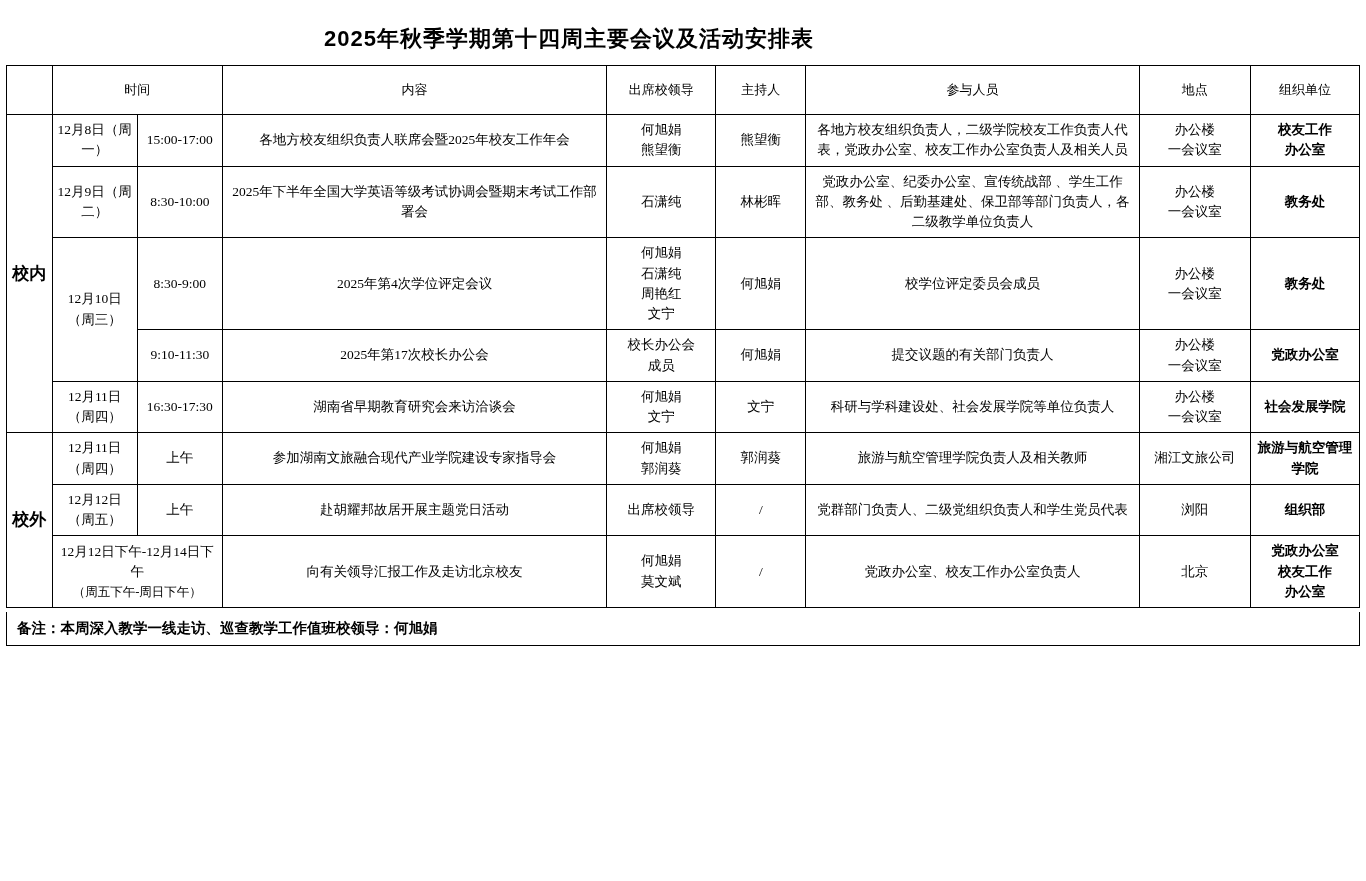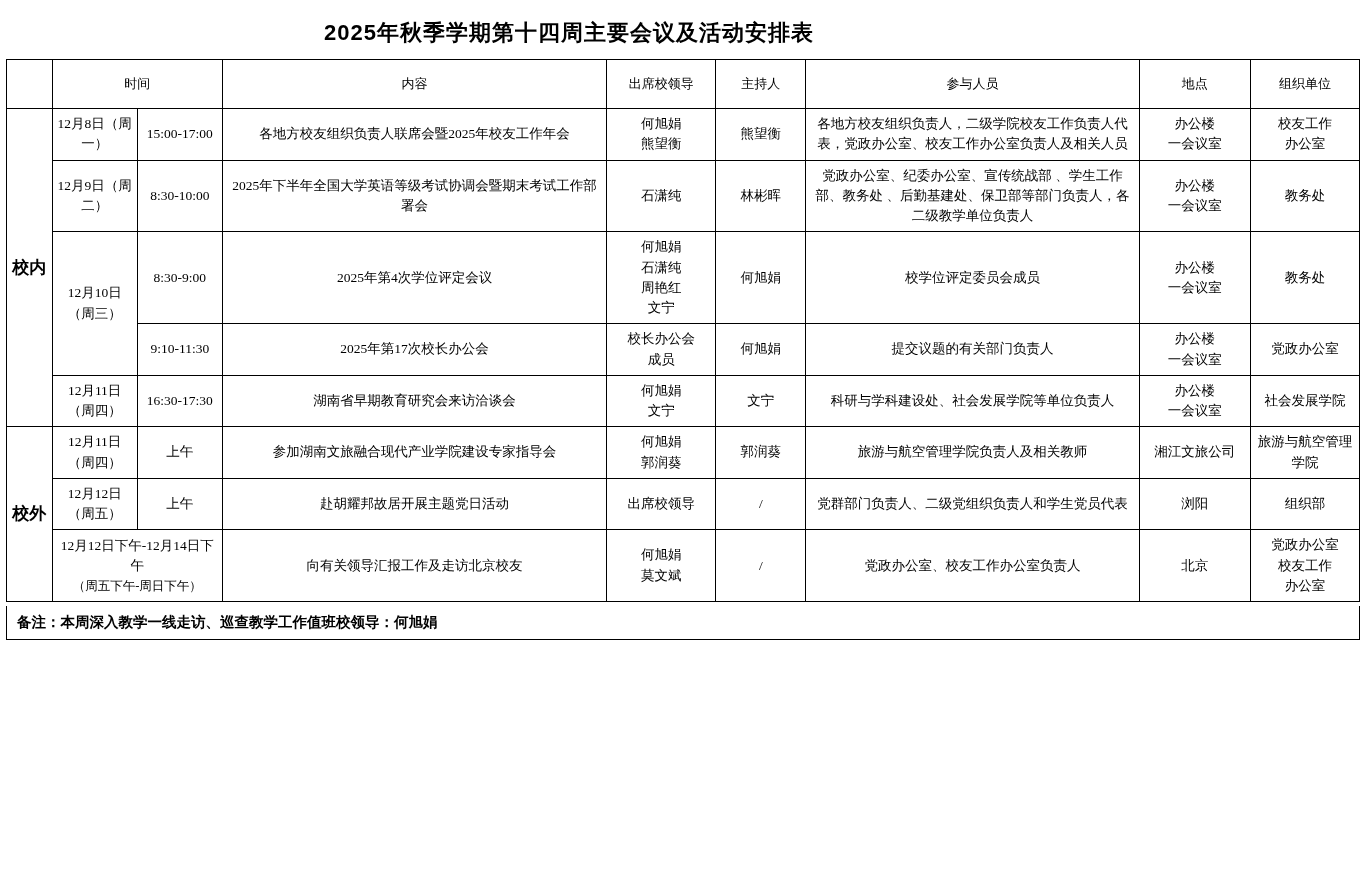--- a/index.html
+++ b/index.html
@@ -12,21 +12,21 @@
     height: 881px;
     font-family: "Liberation Serif", "DejaVu Serif", serif;
     color: #000000;
     overflow: hidden;
   }
   .page {
     width: 1138px;
     height: 881px;
     position: relative;
     box-sizing: border-box;
-    padding: 6px 6px;
+    padding: 12px 6px;
   }
   .doc-title {
     text-align: center;
     font-size: 22px;
     font-weight: bold;
     letter-spacing: 1px;
     padding: 12px 0 11px 0;
     font-family: "Liberation Sans", "DejaVu Sans", sans-serif;
   }
   table.sched {
@@ -54,21 +54,21 @@
     width: 34px;
     padding: 2px 0;
   }
   .date-cell { width: 152px; }
   .time-cell { width: 102px; }
   .content-cell { width: 354px; }
   .leader-cell { width: 94px; }
   .host-cell { width: 76px; }
   .parti-cell { width: 306px; text-align: center; }
   .place-cell { width: 96px; }
-  .org-cell { width: 94px; }
+  .org-cell { width: 94px; font-weight: bold; }
   .parti-left { text-align: left; padding-left: 10px; padding-right: 6px; }
   .note {
     margin-top: 4px;
     border: 1px solid #000000;
     border-top: none;
     width: 1354px;
     box-sizing: border-box;
     padding: 7px 10px;
     font-size: 14.5px;
     font-weight: bold;

